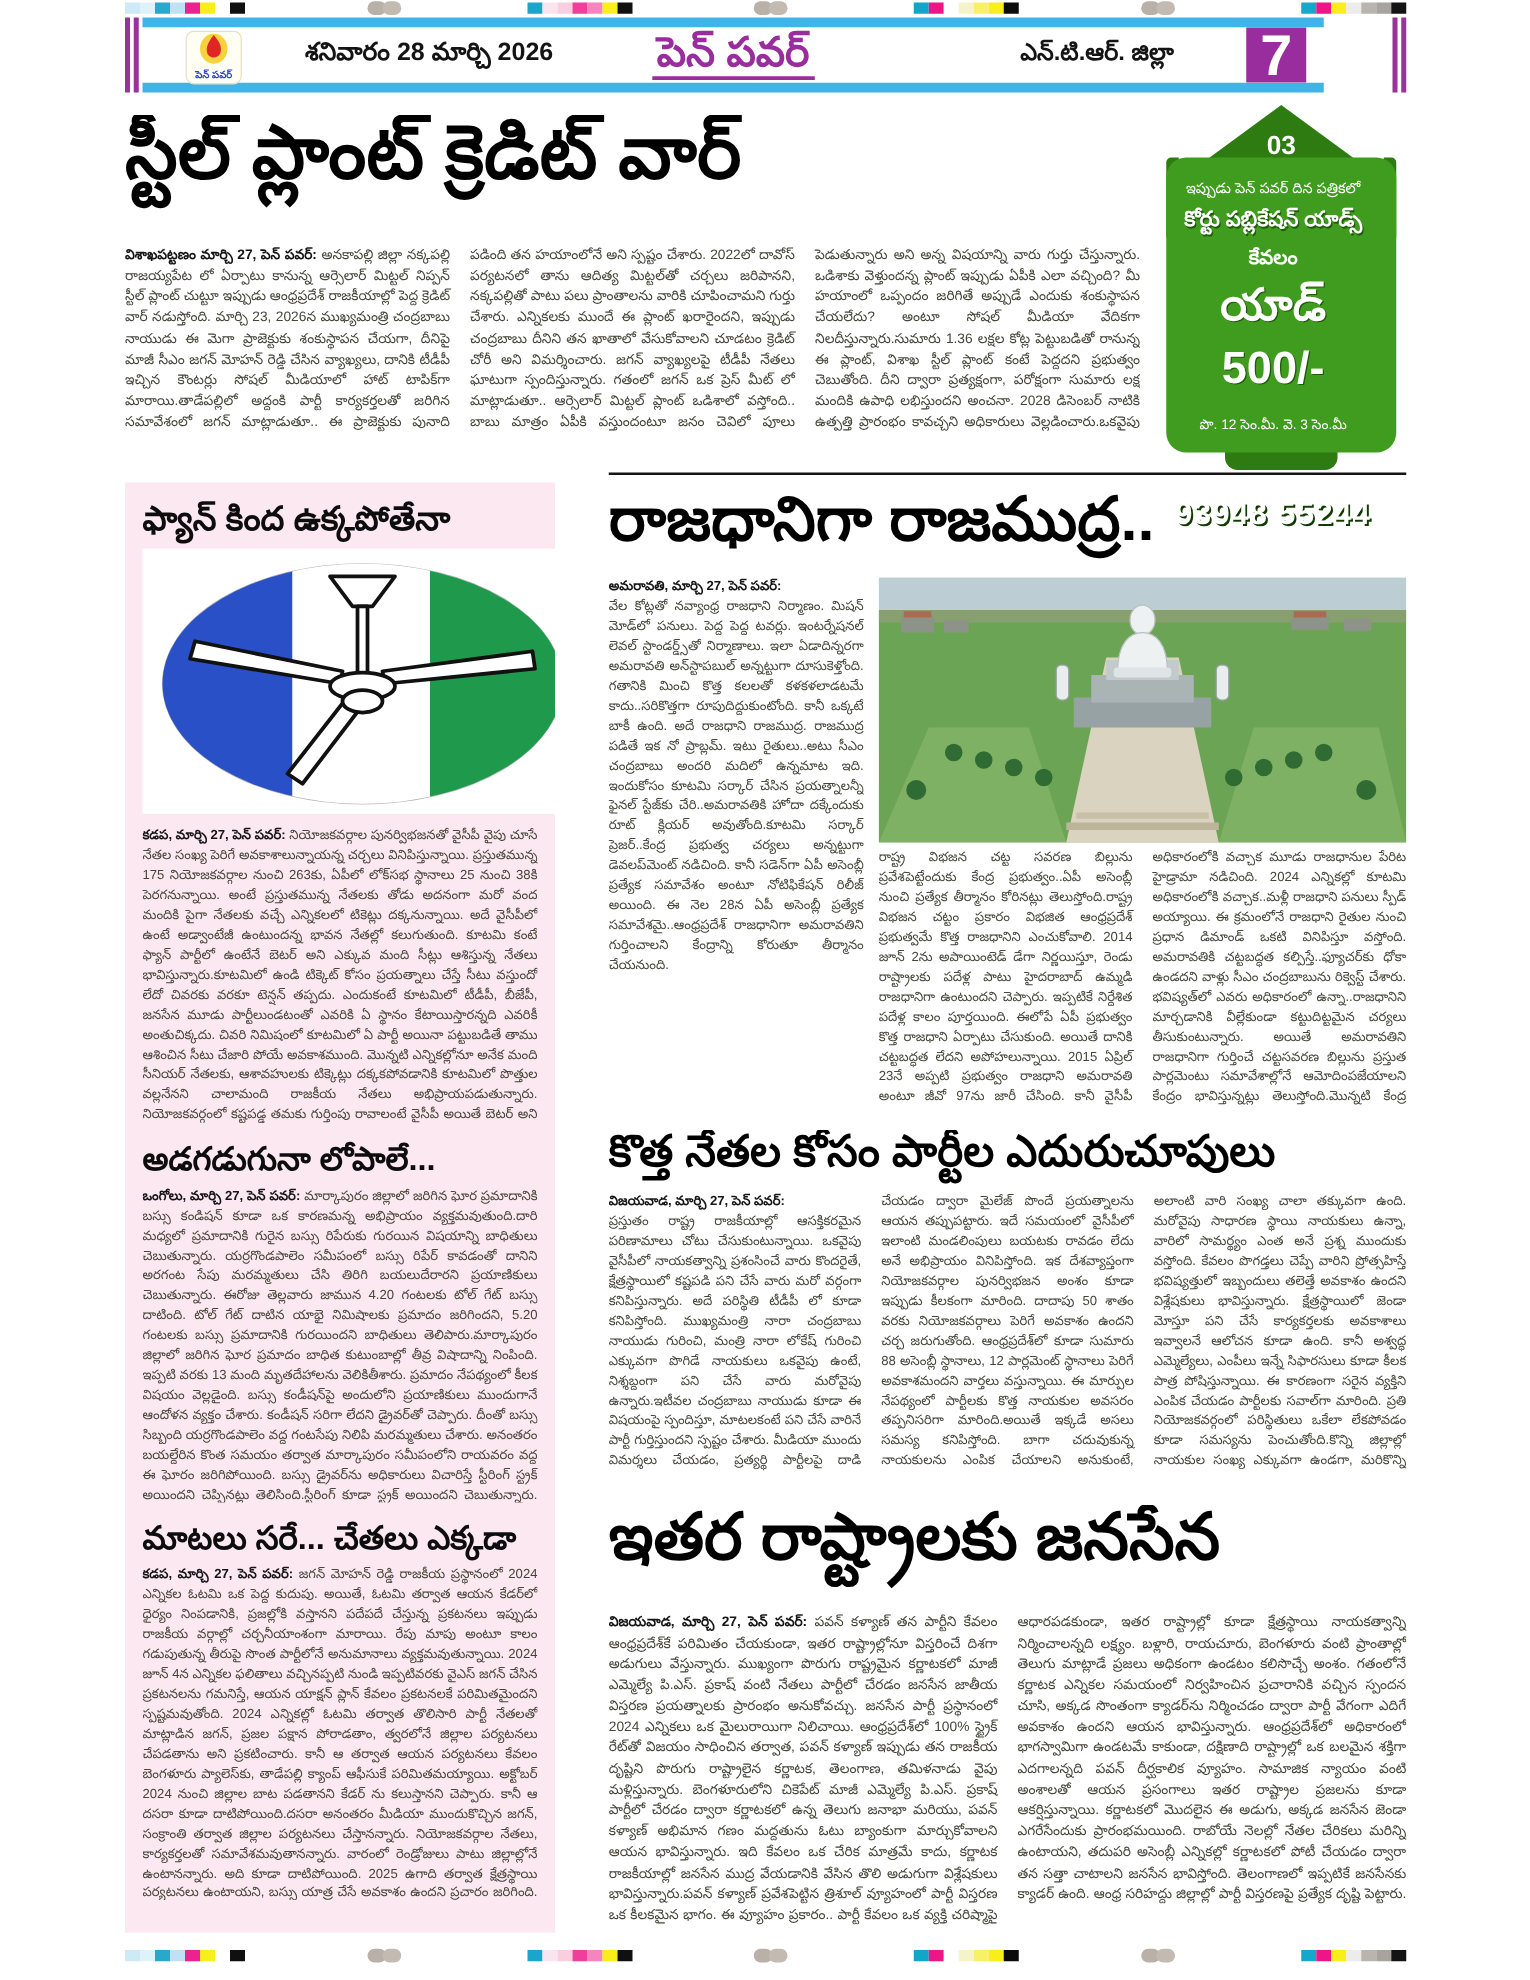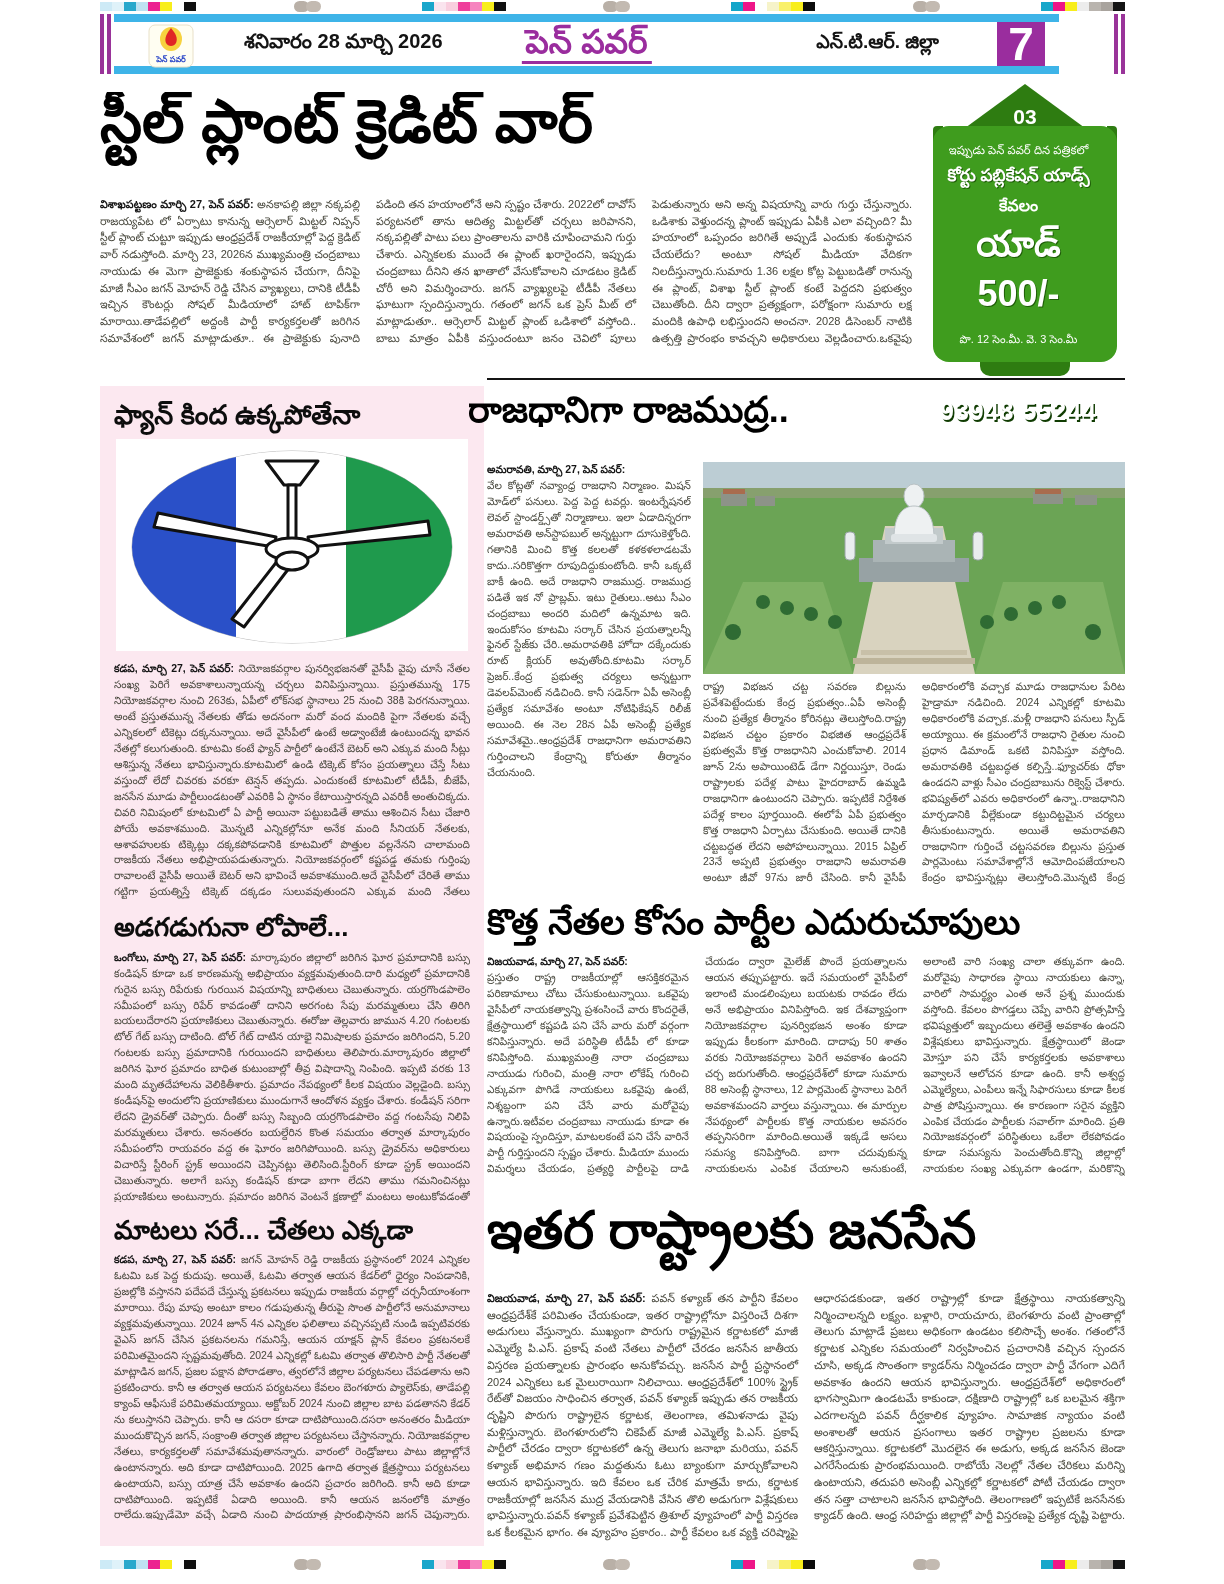--- a/index.html
+++ b/index.html
@@ -42,21 +42,21 @@
            color:#fff;text-align:center;padding:12px 19px 8px 6px;box-sizing:border-box;}
   .ad-l1{font-size:11.5px;margin-top:6px;}
   .ad-l2{font-size:17px;font-weight:bold;margin-top:6px;text-shadow:1px 1px 0 #1e5c07;}
   .ad-l3{font-size:16px;font-weight:bold;margin-top:8px;}
   .ad-price{font-size:36px;font-weight:bold;margin-top:4px;text-shadow:1px 1px 0 #1e5c07;text-align:center;}
   .ad-size{font-size:11px;margin-top:18px;}
   .ad-contact{font-size:11px;margin-top:30px;}
   .ad-phone{font-size:25px;font-weight:bold;letter-spacing:1px;margin-top:4px;text-shadow:1.5px 1.5px 0 #103c02;}
   .ad-terms{font-size:13px;margin-top:4px;}
   
-  .pink{left:100px;top:386px;width:384px;height:1160px;background:#fce8f0;box-sizing:border-box;
+  .pink{left:100px;top:386px;width:344px;height:1160px;background:#fce8f0;box-sizing:border-box;
         padding:12px 14px;overflow:hidden;}
   .pink h2{margin:2px 0 8px 0;font-size:27px;line-height:1.15;color:#0d0d0d;}
   .pink h3{margin:14px 0 8px 0;font-size:26px;line-height:1.1;color:#0d0d0d;}
   .pink .body-txt{font-size:10.5px;}
   .fanimg{background:#fff;width:352px;height:212px;margin:2px auto 10px auto;display:flex;
           align-items:center;justify-content:center;}
   
   .divline{left:487px;top:378px;width:638px;height:2px;background:#141414;}
   .cap-col1{float:left;width:204px;}
   .cap-right{margin-left:216px;width:422px;}
@@ -210,21 +210,21 @@
     <span>మార్కాపురం జిల్లాలో జరిగిన ఘోర ప్రమాదానికి బస్సు కండిషన్ కూడా ఒక కారణమన్న అభిప్రాయం వ్యక్తమవుతుంది.దారి మధ్యలో ప్రమాదానికి గురైన బస్సు రిపేరుకు గురయిన విషయాన్ని బాధితులు చెబుతున్నారు. యర్రగొండపాలెం సమీపంలో బస్సు రిపేర్ కావడంతో దానిని అరగంట సేపు మరమ్మతులు చేసి తిరిగి బయలుదేరారని ప్రయాణికులు చెబుతున్నారు. ఈరోజు తెల్లవారు జామున 4.20 గంటలకు టోల్ గేట్ బస్సు దాటింది. టోల్ గేట్ దాటిన యాభై నిమిషాలకు ప్రమాదం జరిగిందని, 5.20 గంటలకు బస్సు ప్రమాదానికి గురయిందని బాధితులు తెలిపారు.మార్కాపురం జిల్లాలో జరిగిన ఘోర ప్రమాదం బాధిత కుటుంబాల్లో తీవ్ర విషాదాన్ని నింపింది. ఇప్పటి వరకు 13 మంది మృతదేహాలను వెలికితీశారు. ప్రమాదం నేపథ్యంలో కీలక విషయం వెల్లడైంది. బస్సు కండీషన్‌పై అందులోని ప్రయాణికులు ముందుగానే ఆందోళన వ్యక్తం చేశారు. కండీషన్ సరిగా లేదని డ్రైవర్‌తో చెప్పారు. దీంతో బస్సు సిబ్బంది యర్రగొండపాలెం వద్ద గంటసేపు నిలిపి మరమ్మతులు చేశారు. అనంతరం బయల్దేరిన కొంత సమయం తర్వాత మార్కాపురం సమీపంలోని రాయవరం వద్ద ఈ ఘోరం జరిగిపోయింది. బస్సు డ్రైవర్‌ను అధికారులు విచారిస్తే స్టీరింగ్ స్ట్రక్ అయిందని చెప్పినట్లు తెలిసింది.స్టీరింగ్ కూడా స్ట్రక్ అయిందని చెబుతున్నారు. అలాగే బస్సు కండిషన్ కూడా బాగా లేదని తాము గమనించినట్లు ప్రయాణికులు అంటున్నారు. ప్రమాదం జరిగిన వెంటనే క్షణాల్లో మంటలు అంటుకోవడంతో ఎవరూ తప్పించుకోలేకపోయారని, ప్రమాదం జరిగిన సమయంలో బస్సులో మొత్తం నలభై ఒక్క మంది ప్రయాణికులున్నారని చెబుతున్నారు. అందులో పదమూడు మంది చనిపోగా, 26 మంది గాయపడ్డారు. గాయపడిన వారిలో ఆరుగురి పరిస్థితి విషమంగా ఉందని చెబుతున్నారు. మృతదేహాలు గుర్తు పట్టలేని విధంగా ఉండటంతో నెల్లూరు నుంచి ఫోరెన్సిక్ నిపుణులను రప్పిస్తున్నారు. ఆరోగ్యం విషమంగా ఉన్న వారిని ఒంగోలు ఆసుపత్రికి తరలించారు.</span>
   </p>
 
   <h3>మాటలు సరే... చేతలు ఎక్కడా</h3>
   <p class="body-txt fixed-h" style="height:268px;margin:0">
     <b class="dl">కడప, మార్చి 27, పెన్ పవర్:</b>
     <span>జగన్ మోహన్ రెడ్డి రాజకీయ ప్రస్థానంలో 2024 ఎన్నికల ఓటమి ఒక పెద్ద కుదుపు. అయితే, ఓటమి తర్వాత ఆయన కేడర్‌లో ధైర్యం నింపడానికి, ప్రజల్లోకి వస్తానని పదేపదే చేస్తున్న ప్రకటనలు ఇప్పుడు రాజకీయ వర్గాల్లో చర్చనీయాంశంగా మారాయి. రేపు మాపు అంటూ కాలం గడుపుతున్న తీరుపై సొంత పార్టీలోనే అనుమానాలు వ్యక్తమవుతున్నాయి. 2024 జూన్ 4న ఎన్నికల ఫలితాలు వచ్చినప్పటి నుండి ఇప్పటివరకు వైఎస్ జగన్ చేసిన ప్రకటనలను గమనిస్తే, ఆయన యాక్షన్ ప్లాన్ కేవలం ప్రకటనలకే పరిమితమైందని స్పష్టమవుతోంది. 2024 ఎన్నికల్లో ఓటమి తర్వాత తొలిసారి పార్టీ నేతలతో మాట్లాడిన జగన్, ప్రజల పక్షాన పోరాడతాం, త్వరలోనే జిల్లాల పర్యటనలు చేపడతాను అని ప్రకటించారు. కానీ ఆ తర్వాత ఆయన పర్యటనలు కేవలం బెంగళూరు ప్యాలెస్‌కు, తాడేపల్లి క్యాంప్ ఆఫీసుకే పరిమితమయ్యాయి. అక్టోబర్ 2024 నుంచి జిల్లాల బాట పడతానని కేడర్ ను కలుస్తానని చెప్పారు. కానీ ఆ దసరా కూడా దాటిపోయింది.దసరా అనంతరం మీడియా ముందుకొచ్చిన జగన్, సంక్రాంతి తర్వాత జిల్లాల పర్యటనలు చేస్తానన్నారు. నియోజకవర్గాల నేతలు, కార్యకర్తలతో సమావేశమవుతానన్నారు. వారంలో రెండ్రోజులు పాటు జిల్లాల్లోనే ఉంటానన్నారు. అది కూడా దాటిపోయింది. 2025 ఉగాది తర్వాత క్షేత్రస్థాయి పర్యటనలు ఉంటాయని, బస్సు యాత్ర చేసే అవకాశం ఉందని ప్రచారం జరిగింది. కానీ అది కూడా దాటిపోయింది. ఇప్పటికే ఏడాది అయింది. కానీ ఆయన జనంలోకి మాత్రం రాలేదు.ఇప్పుడేమో వచ్చే ఏడాది నుంచి పాదయాత్ర ప్రారంభిస్తానని జగన్ చెప్తున్నారు. అంతేకాదు.. పాదయాత్రలో చంద్రబాబుకు సినిమా చూపిస్తానంటున్నారు. ఇలాంటి ప్రకటనలు కేడర్ లో తాత్కాలిక ఉత్సాహం నింపుతున్నాయి కానీ, ఇలాంటి వాటి వల్ల పార్టీకి కలిగే ప్రయోజనం ఏమీ ఉండదు. గతంలో ఆయన ఇచ్చిన స్టేట్ మెంట్లలో ఒక్కటి కూడా నెరవేర్చలేదు. దీంతో ఇప్పుడు పాదయాత్ర కూడా స్టేట్ మెంట్ కు పరిమితమైపోయే అవకాశం ఉందనే ఊహాగానాలే ఎక్కువగా వినిపిస్తున్నాయి.ఇదిగో వచ్చేస్తున్నా, అదిగో వచ్చేస్తున్నా అని చెప్పిన మరుసటి రోజే జగన్ బెంగళూరు వెళ్లిపోతున్నారు. దీంతో కేడర్ కి ఇలాంటి స్టేట్ మెంట్స్ వినడం అలవాటైపోయింది. వాళ్లు కూడా పెద్దగా పట్టించుకోవడం మానేస్తున్నారు. ఈ సారైనా చెప్పిన మాట మీద నిలబడితే బాగుంటుందన కేడర్ కోరుకుంటోంది. జగనన్న మాట తప్పడు, మడమ తిప్పడు అని కేడర్ చెప్పుకుంటూ ఉంటుంది. కానీ ఇప్పుడు ఆయన చేతలు స్టేట్ మెంట్స్ కే పరిమితం అవుతుండడంతో కేడర్ లోనే అనుమానాలు మొదలవుతున్నాయి.</span>
   </p>
 </div>
 
-<div class="abs headline-xl" style="left:468px;top:392px;width:638px;height:66px;font-size:36px">రాజధానిగా రాజముద్ర..</div>
+<div class="abs headline-xl" style="left:487px;top:392px;width:638px;height:66px;font-size:49px">రాజధానిగా రాజముద్ర..</div>
 
 <div class="abs" style="left:487px;top:462px;width:638px;height:438px">
   <div class="cap-col1 body-txt fixed-h" style="height:438px;font-size:10.5px">
     <b class="dl" style="display:block">అమరావతి, మార్చి 27, పెన్ పవర్:</b>
     <span>వేల కోట్లతో నవ్యాంధ్ర రాజధాని నిర్మాణం. మిషన్ మోడ్‌లో పనులు. పెద్ద పెద్ద టవర్లు. ఇంటర్నేషనల్ లెవల్ స్టాండర్డ్స్‌తో నిర్మాణాలు. ఇలా ఏడాదిన్నరగా అమరావతి అన్‌స్టాపబుల్ అన్నట్టుగా దూసుకెళ్తోంది. గతానికి మించి కొత్త కలలతో కళకళలాడటమే కాదు..సరికొత్తగా రూపుదిద్దుకుంటోంది. కానీ ఒక్కటే బాకీ ఉంది. అదే రాజధాని రాజముద్ర. రాజముద్ర పడితే ఇక నో ప్రాబ్లమ్. ఇటు రైతులు..అటు సీఎం చంద్రబాబు అందరి మదిలో ఉన్నమాట ఇది. ఇందుకోసం కూటమి సర్కార్ చేసిన ప్రయత్నాలన్నీ ఫైనల్ స్టేజ్‌కు చేరి..అమరావతికి హోదా దక్కేందుకు రూట్ క్లియర్ అవుతోంది.కూటమి సర్కార్ ప్రెజర్..కేంద్ర ప్రభుత్వ చర్యలు అన్నట్టుగా డెవలప్‌మెంట్ నడిచింది. కానీ సడెన్‌గా ఏపీ అసెంబ్లీ ప్రత్యేక సమావేశం అంటూ నోటిఫికేషన్ రిలీజ్ అయింది. ఈ నెల 28న ఏపీ అసెంబ్లీ ప్రత్యేక సమావేశమై..ఆంధ్రప్రదేశ్ రాజధానిగా అమరావతిని గుర్తించాలని కేంద్రాన్ని కోరుతూ తీర్మానం చేయనుంది.</span>
   </div>
   <div class="cap-right">
     <svg class="photo" viewBox="0 0 422 212">
       <defs>
         <linearGradient id="sky" x1="0" y1="0" x2="0" y2="1">

